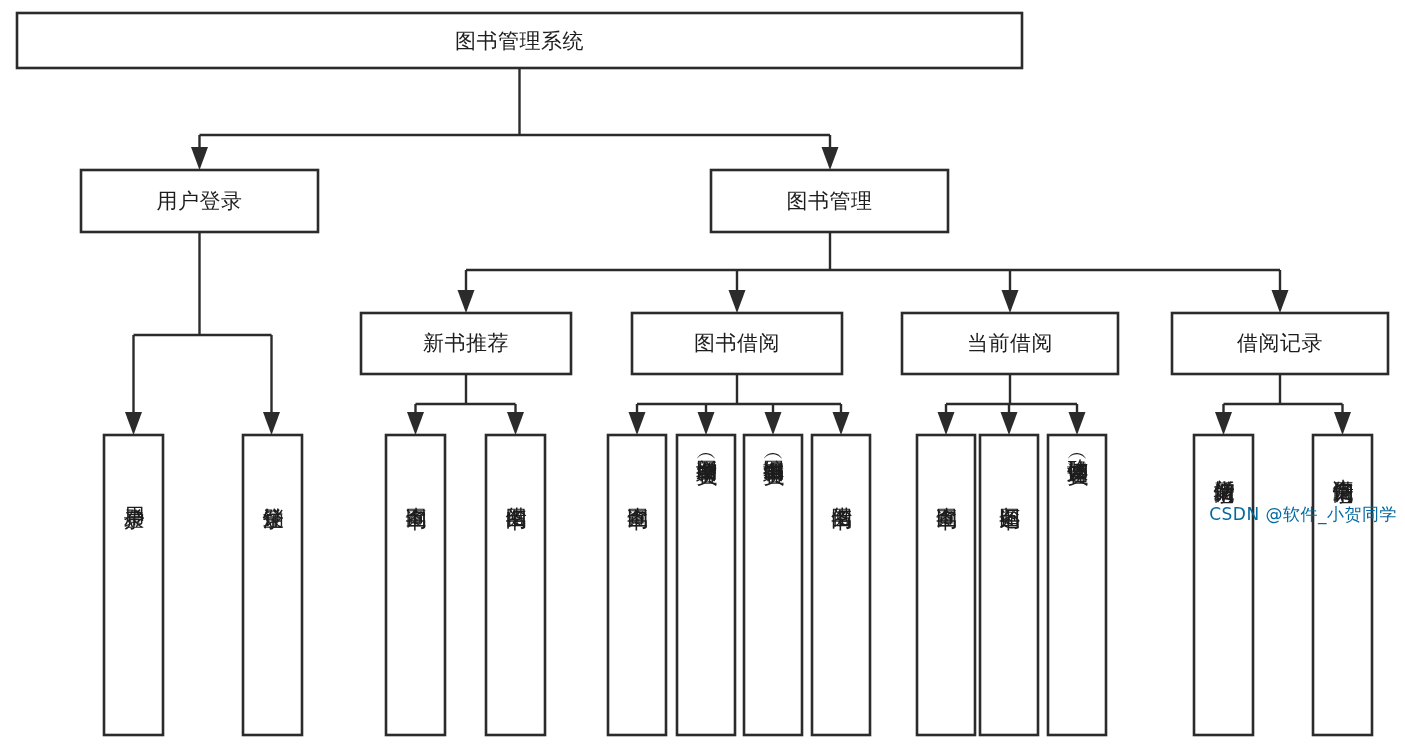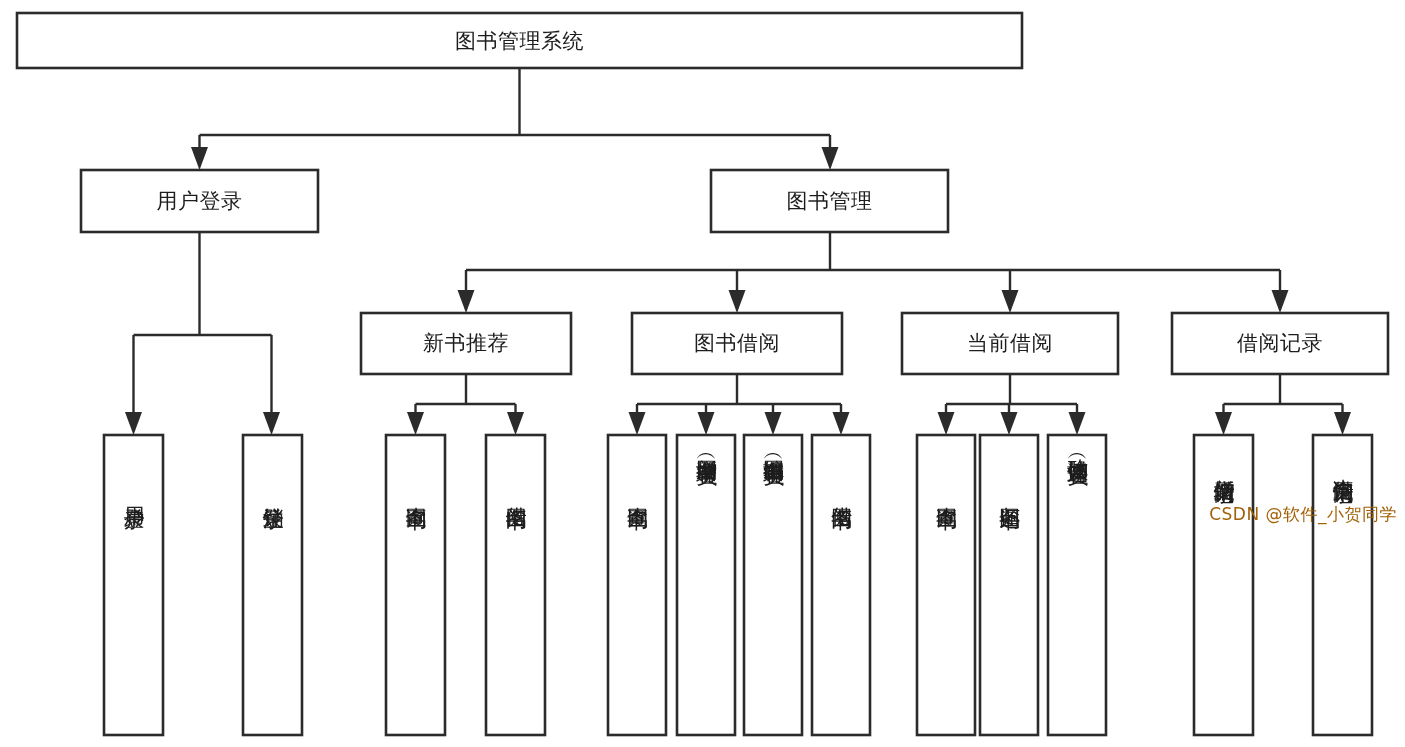--- a/index.html
+++ b/index.html
@@ -70,21 +70,21 @@
     letter-spacing: 1px;
     white-space: nowrap;
     text-align: left;
   }
   .watermark {
     position: absolute;
     right: 8px;
     bottom: 5px;
     font-family: "DejaVu Sans", "Liberation Sans", sans-serif;
     font-size: 17px;
-    color: #a16207;
+    color: #0369a1;
     letter-spacing: 0.5px;
     white-space: nowrap;
   }
 </style>
 </head>
 <body>
 
 <div id="diagram-root">
 
   <svg id="tree-svg" viewBox="0 0 1405 747">

